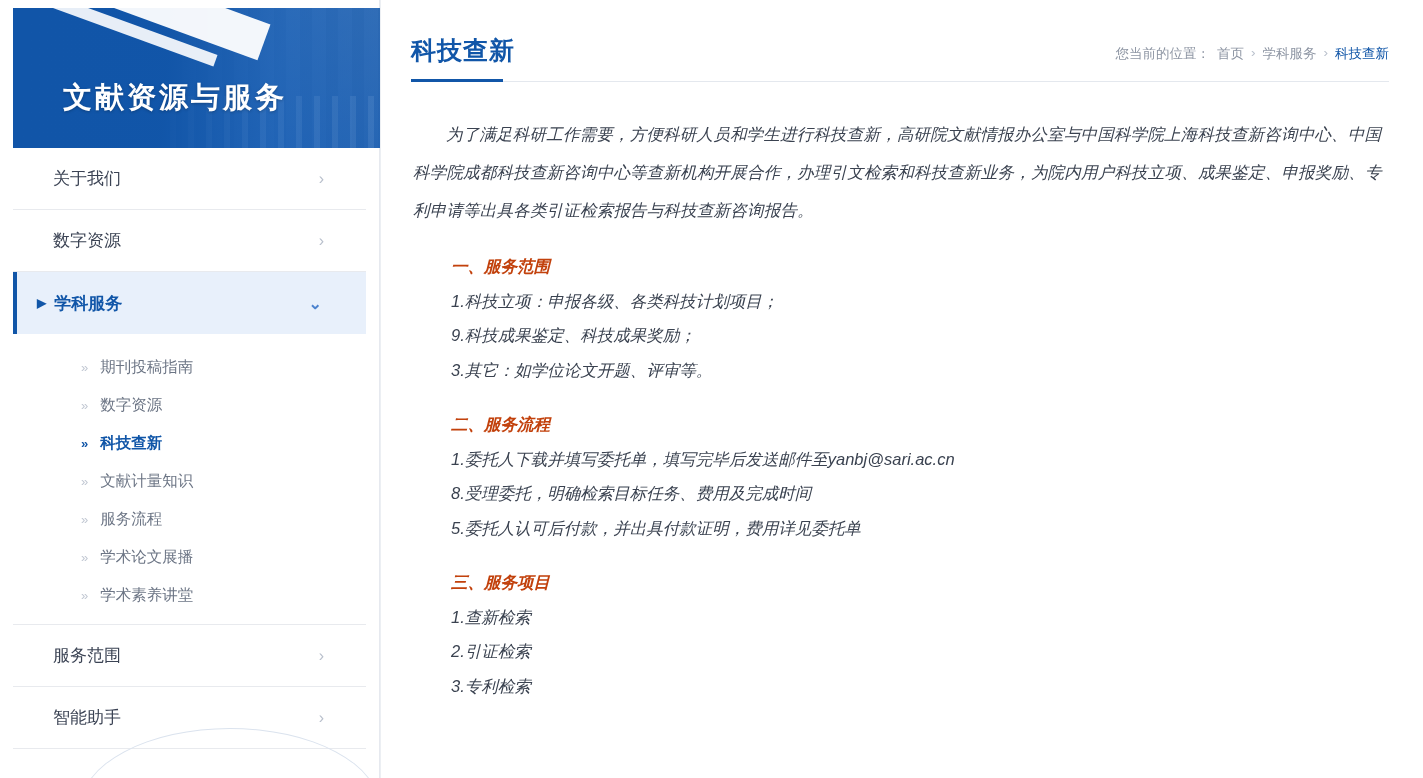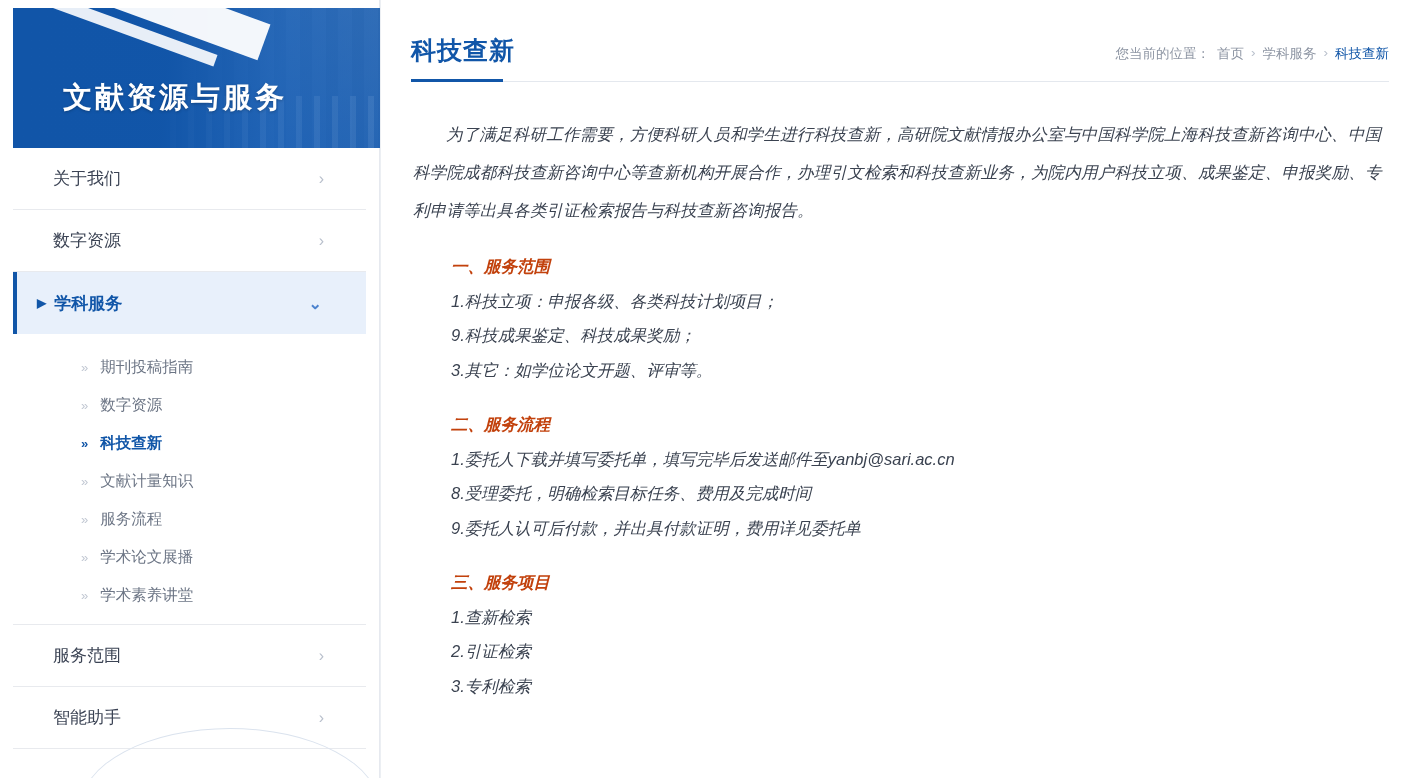--- a/index.html
+++ b/index.html
@@ -319,21 +319,21 @@
       <p class="intro">为了满足科研工作需要，方便科研人员和学生进行科技查新，高研院文献情报办公室与中国科学院上海科技查新咨询中心、中国科学院成都科技查新咨询中心等查新机构开展合作，办理引文检索和科技查新业务，为院内用户科技立项、成果鉴定、申报奖励、专利申请等出具各类引证检索报告与科技查新咨询报告。</p>
 
       <div class="sec-title">一、服务范围</div>
       <div class="sec-line">1.科技立项：申报各级、各类科技计划项目；</div>
       <div class="sec-line">9.科技成果鉴定、科技成果奖励；</div>
       <div class="sec-line">3.其它：如学位论文开题、评审等。</div>
 
       <div class="sec-title">二、服务流程</div>
       <div class="sec-line">1.委托人下载并填写委托单，填写完毕后发送邮件至yanbj@sari.ac.cn</div>
       <div class="sec-line">8.受理委托，明确检索目标任务、费用及完成时间</div>
-      <div class="sec-line">9.委托人认可后付款，并出具付款证明，费用详见委托单</div>
+      <div class="sec-line">5.委托人认可后付款，并出具付款证明，费用详见委托单</div>
 
       <div class="sec-title">三、服务项目</div>
       <div class="sec-line">1.查新检索</div>
       <div class="sec-line">2.引证检索</div>
       <div class="sec-line">3.专利检索</div>
     </div>
 
   </div>
 </div>
 

